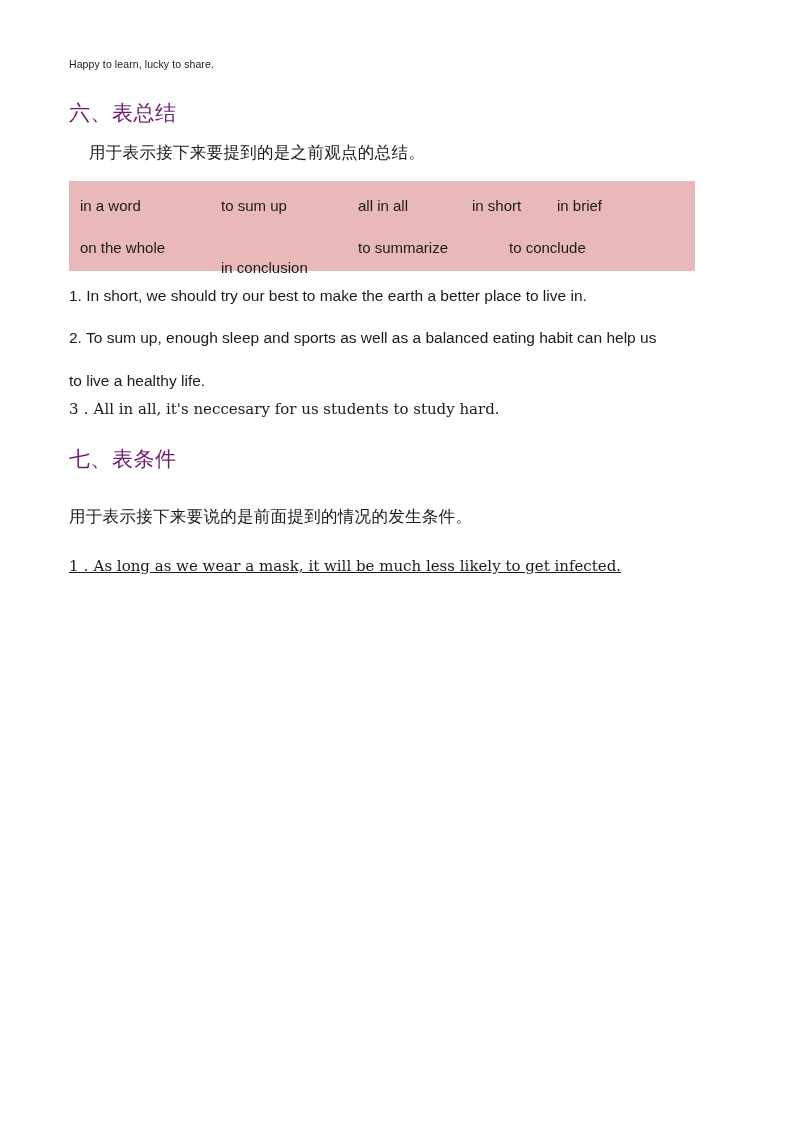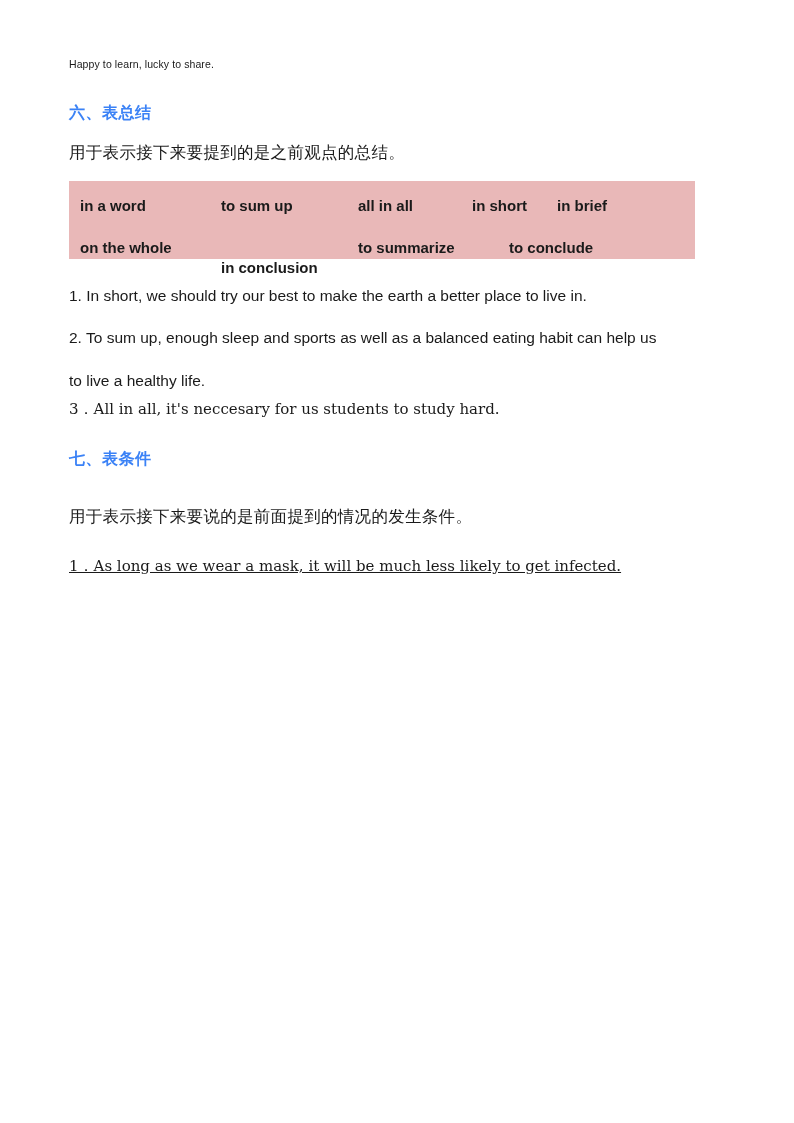--- a/index.html
+++ b/index.html
@@ -34,55 +34,54 @@
     letter-spacing: 0.1px;
     white-space: nowrap;
     text-align: right;
   }
 
   
   .section-heading {
     position: absolute;
     left: 69px;
     font-family: "DejaVu Serif", "Liberation Serif", serif;
-    font-weight: bold;
-    font-size: 16px;
+    font-weight: normal;
+    font-size: 21px;
     line-height: 24px;
-    color: #3b82f6;
+    color: #701a75;
     white-space: nowrap;
     letter-spacing: 0.5px;
   }
   #heading-6 { top: 101px; }
   #heading-7 { top: 447px; }
 
   
   .section-desc {
     position: absolute;
     left: 69px;
     font-family: "DejaVu Serif", "Liberation Serif", serif;
     font-size: 16.5px;
     line-height: 22px;
     color: #1a1a1a;
     white-space: nowrap;
     letter-spacing: 0.3px;
   }
-  #desc-6 { top: 142px; }
+  #desc-6 { top: 142px; margin-left: 20px; }
   #desc-7 { top: 488px; margin-top: 18px; }
 
   
   .phrase-box {
     position: absolute;
     background: #e9b8b8;
   }
   #phrase-box-1 {
     left: 69px;
     top: 181px;
     width: 626px;
-    height: 78px;
-    font-weight: bold;
+    height: 90px;
   }
   #phrase-box-2 {
     left: 69px;
     top: 524px;
     width: 646px;
     height: 28px;
   }
 
   .phrase {
     position: absolute;

